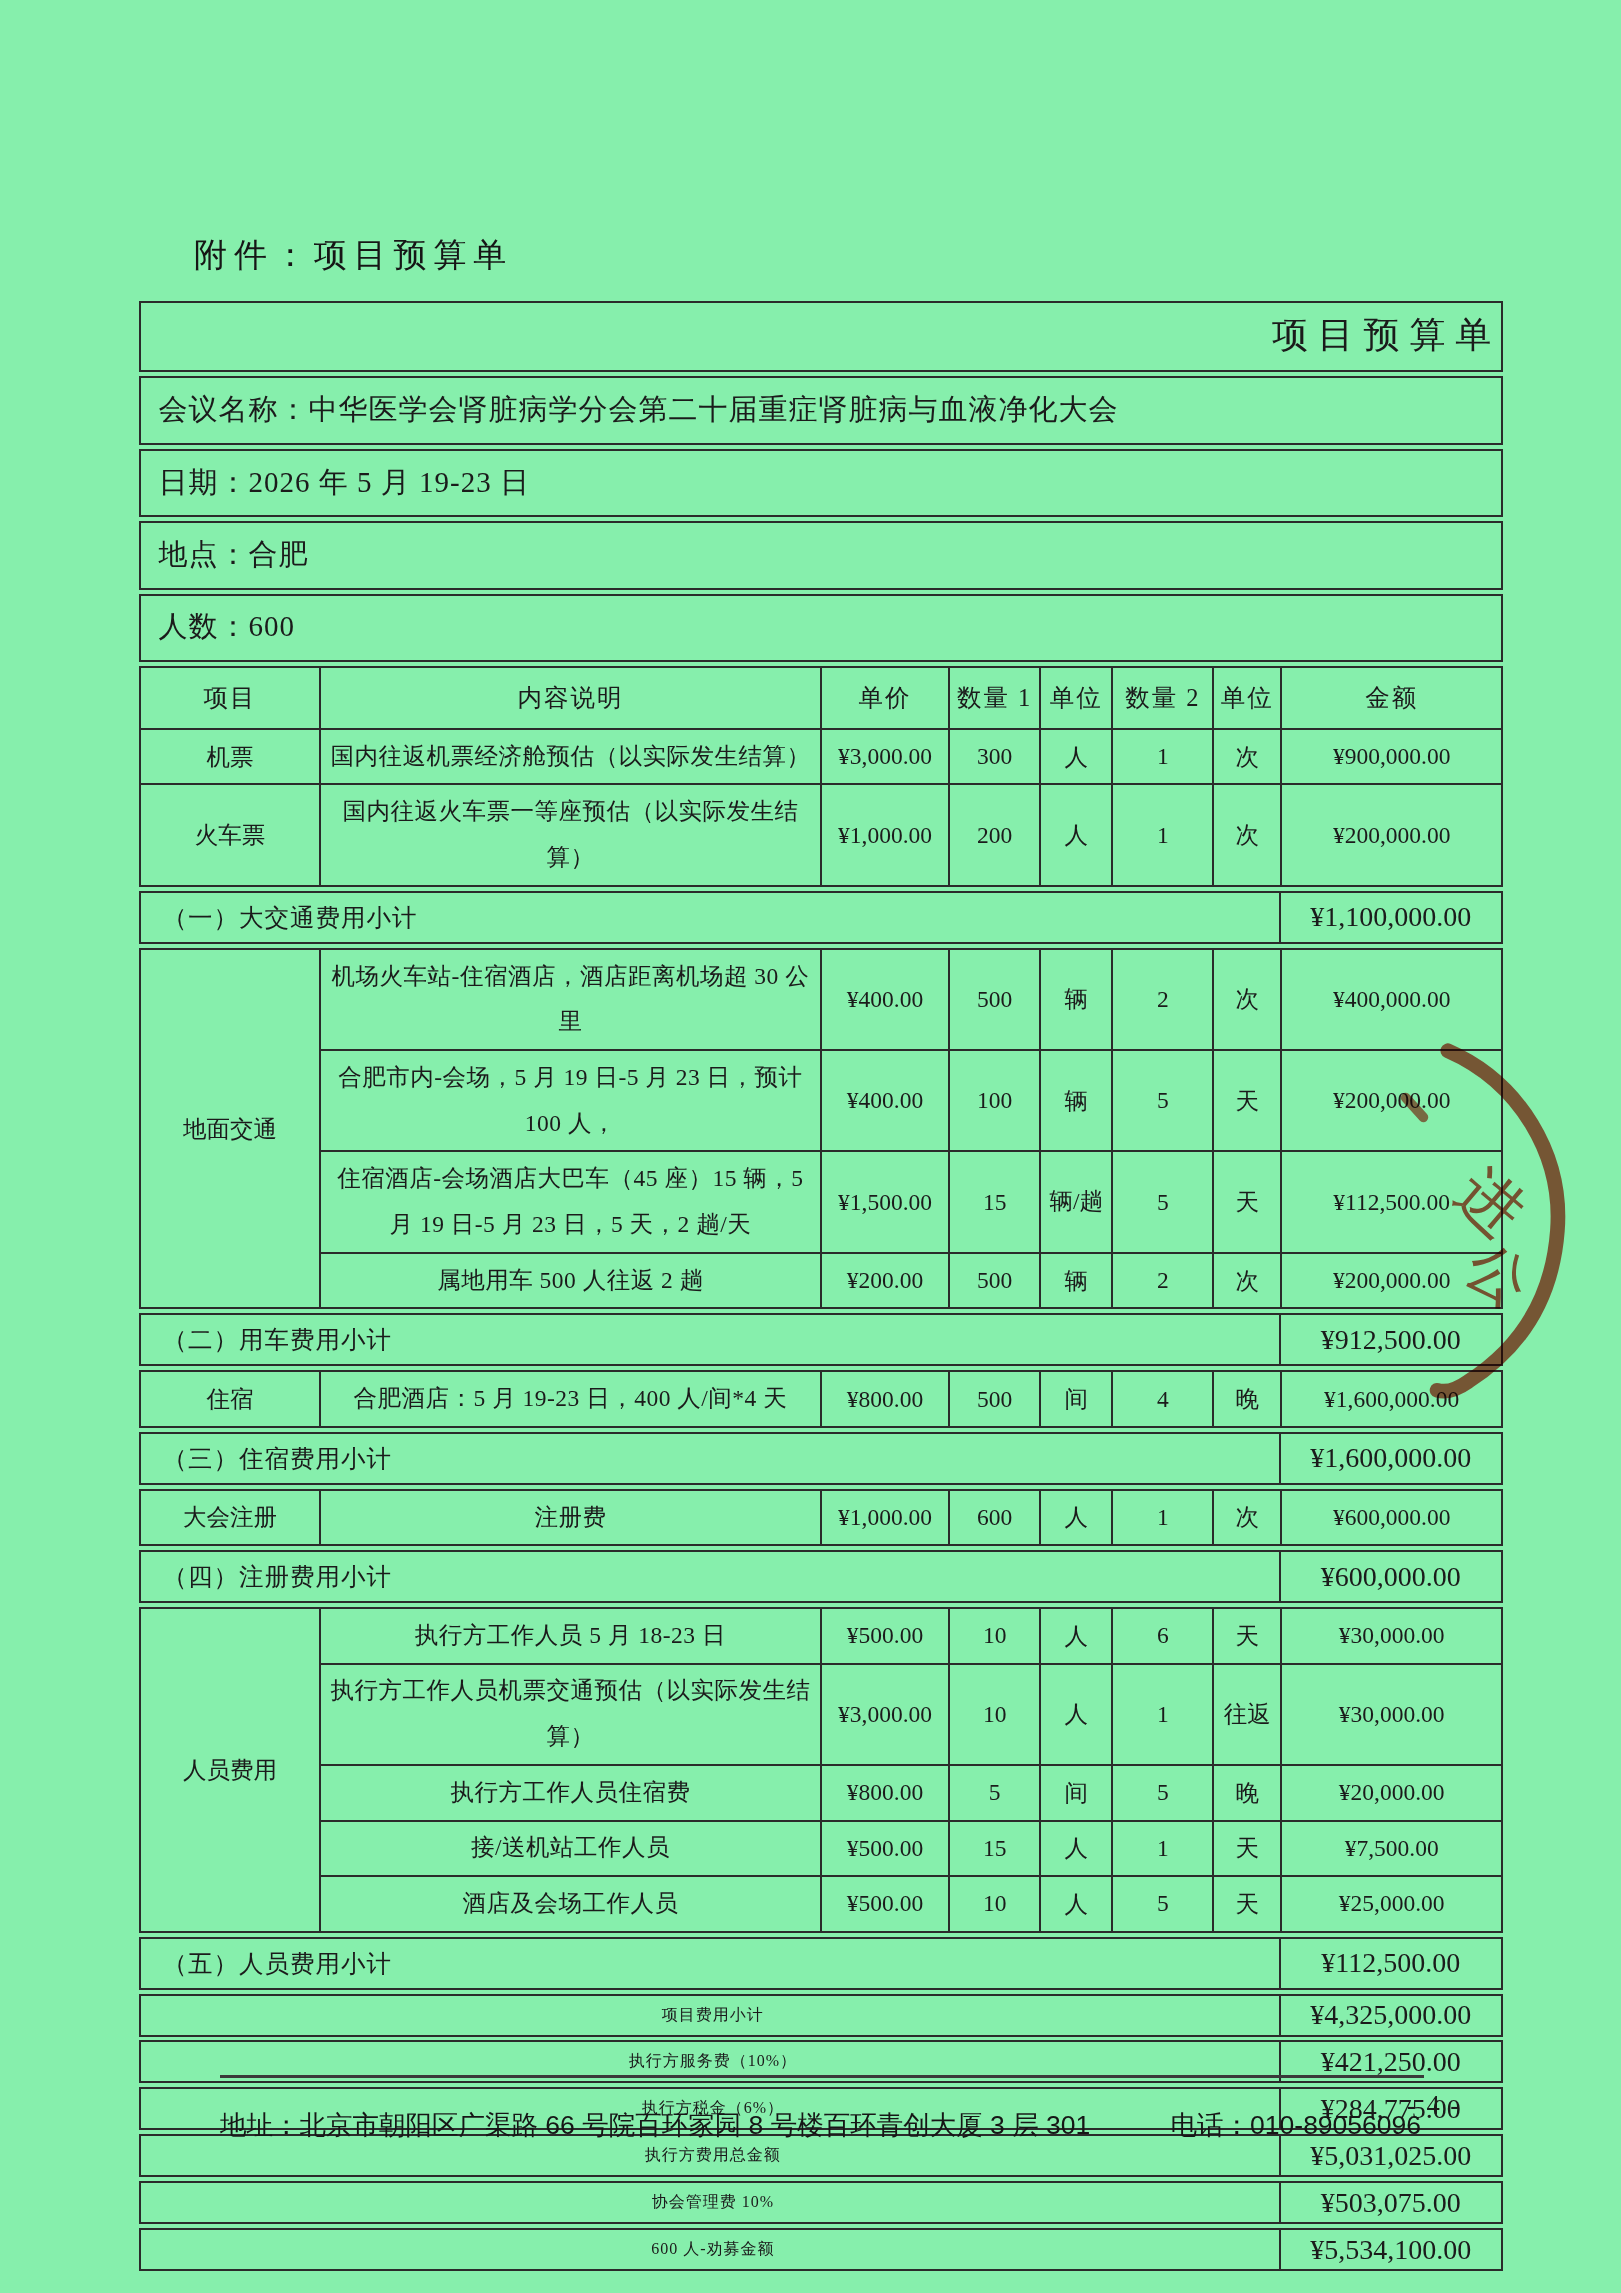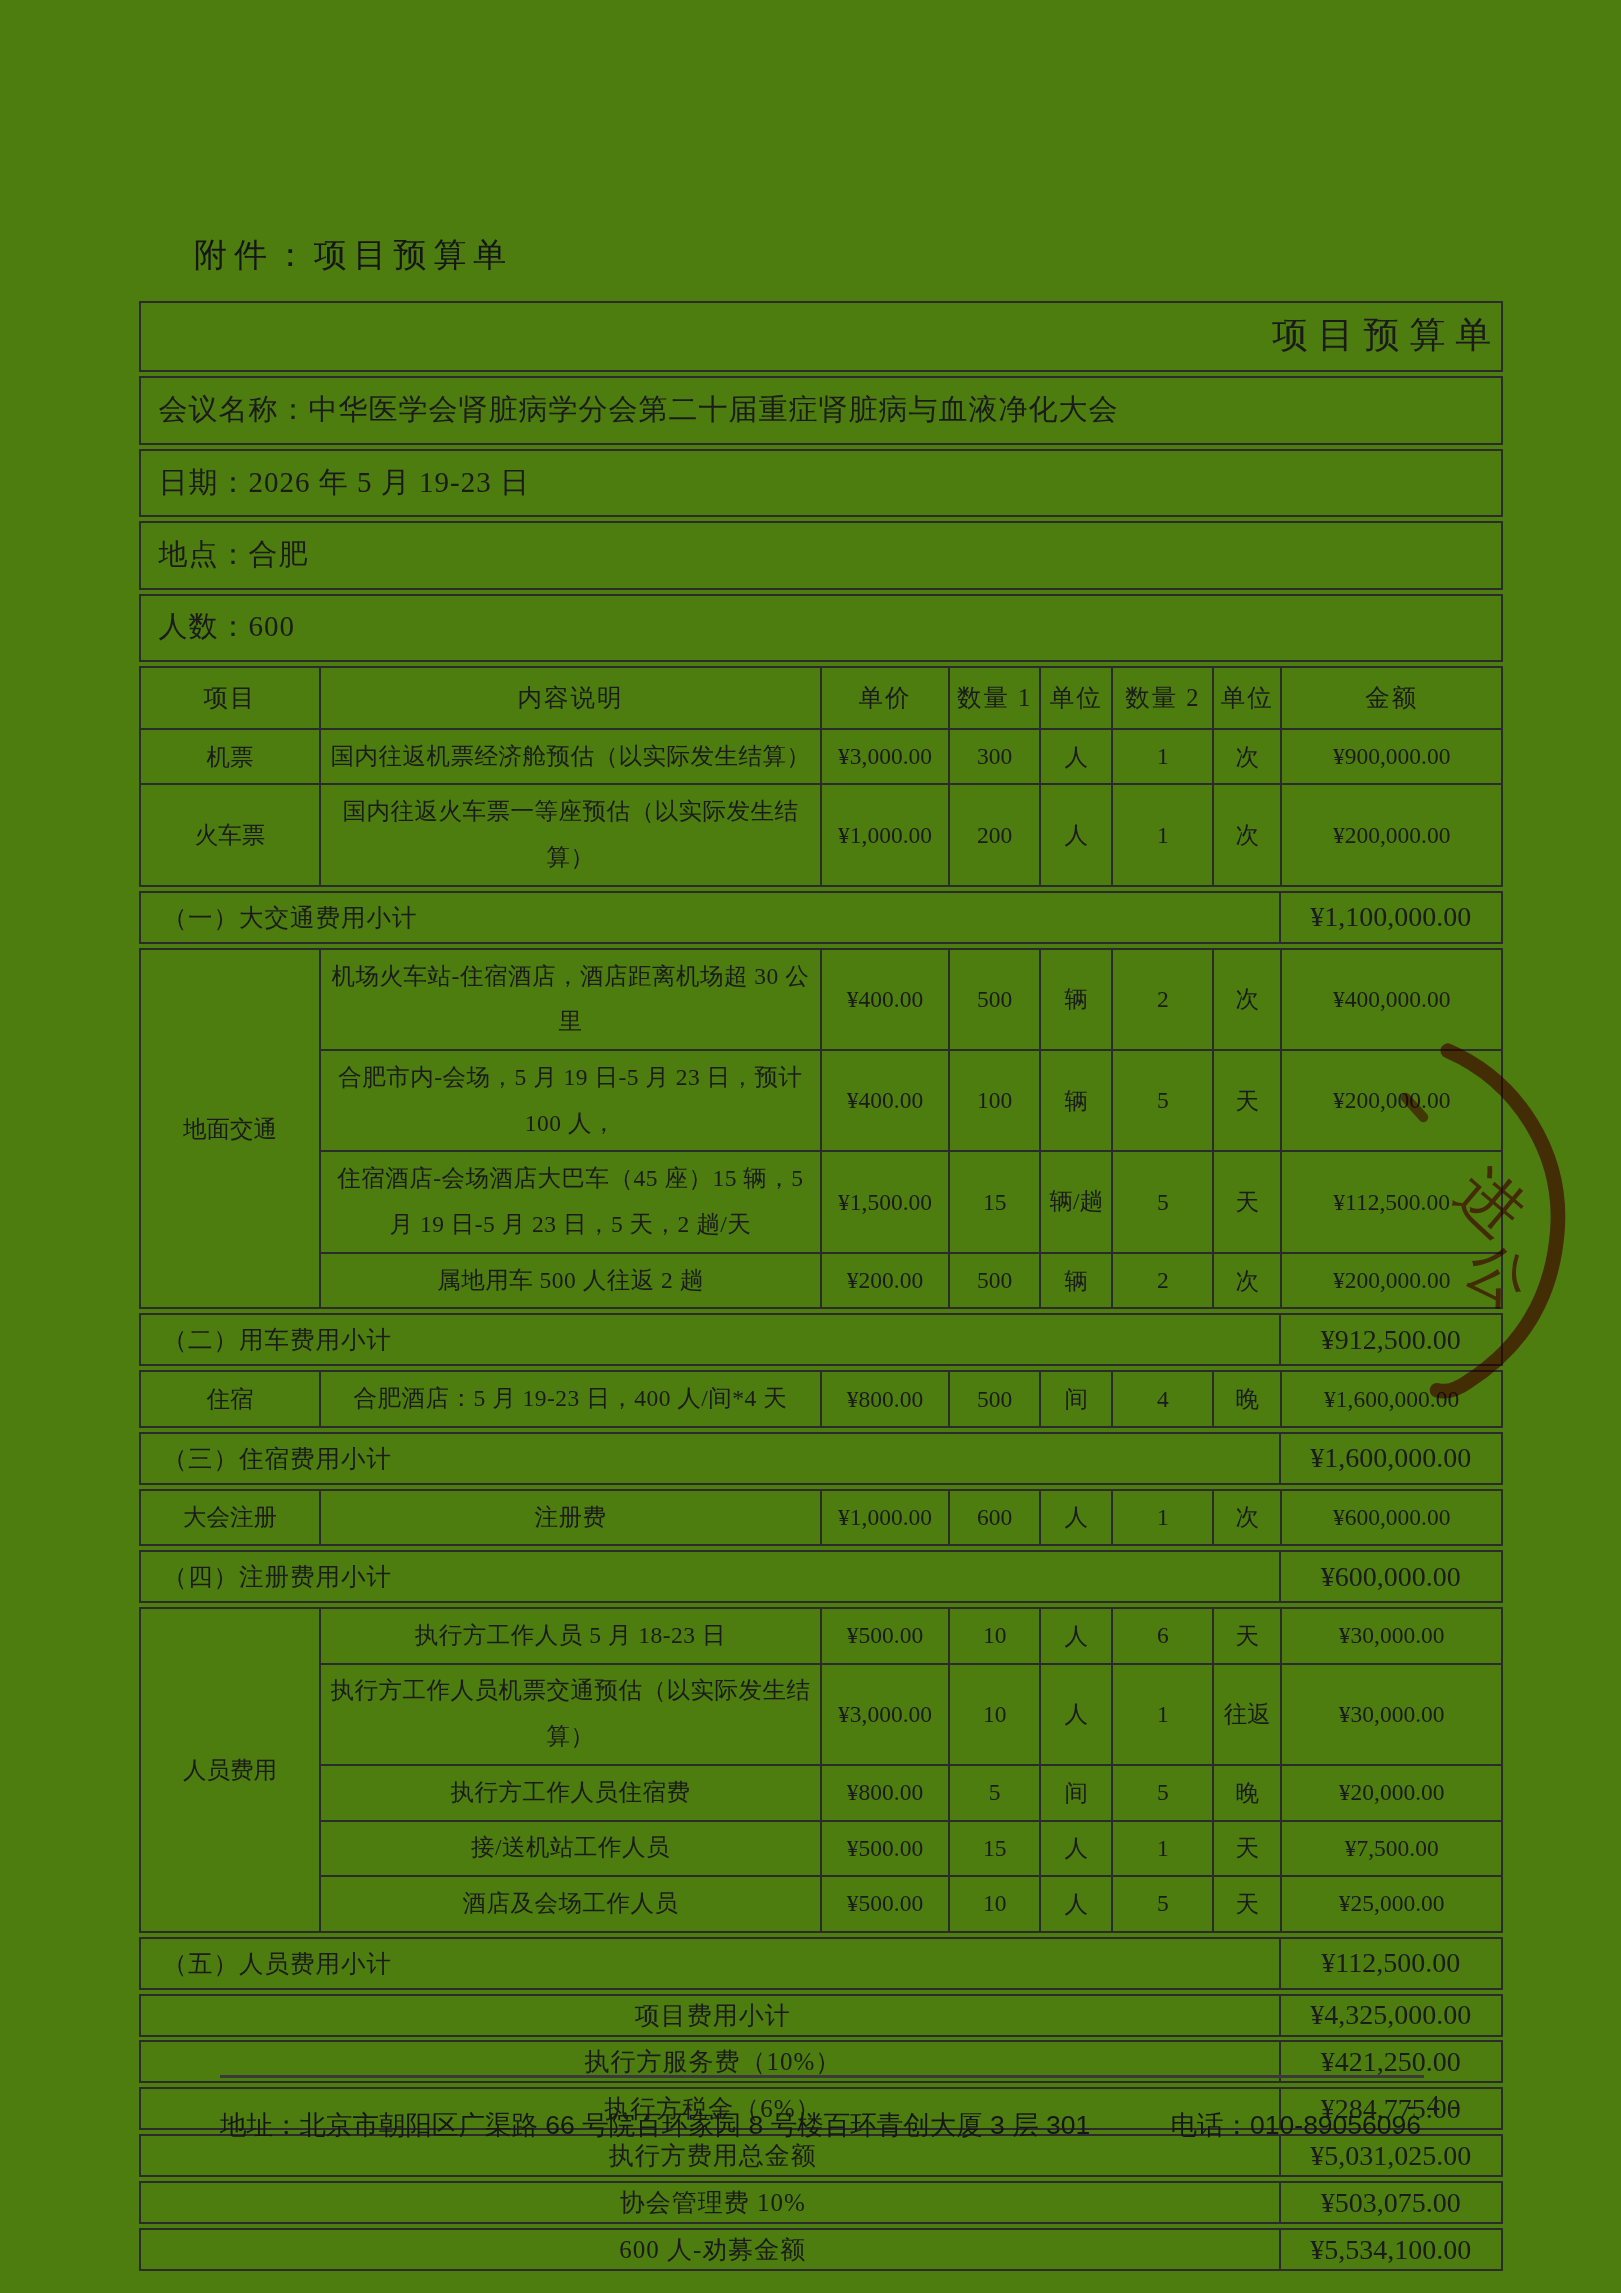--- a/index.html
+++ b/index.html
@@ -1,20 +1,20 @@
 <!DOCTYPE html>
 <html><head>
 <meta charset="utf-8">
 <style>
   html,body{margin:0;padding:0;background:#e8e8e8;}
   .page{
     position:relative;
     width:1621px;height:2294px;
     margin:0 auto;
-    background:#4d7c0f;
+    background:#86efac;
     color:#1b1b1b;
     font-family:"Liberation Serif","DejaVu Serif",serif;
     overflow:hidden;
   }
   .doc-heading{
     position:absolute;left:194px;top:233px;
     font-size:33px;letter-spacing:6.9px;color:#161616;
   }
   .sheet{
     position:absolute;left:139px;top:297px;width:1364px;
@@ -53,21 +53,21 @@
     flex:0 0 83.8%;border-right:2.5px solid #2b2b2b;
     display:flex;align-items:center;
     padding-left:21.6px;font-size:24.5px;min-height:49px;
     box-sizing:border-box;letter-spacing:1px;
   }
   .sub-amount{
     flex:1;display:flex;align-items:center;justify-content:center;
     font-size:28px;
   }
   .sum-row .sub-label{
-    justify-content:center;padding-left:6px;min-height:39px;font-size:25px;text-align:center;
+    justify-content:center;padding-left:6px;min-height:39px;font-size:16px;text-align:center;
   }
   .stamp{
     position:absolute;left:1394px;top:1029px;width:227px;height:382px;
     pointer-events:none;mix-blend-mode:multiply;z-index:5;
   }
   .footer-line{
     position:absolute;left:220px;top:2075px;width:1204px;height:2.9px;
     background:#3a3a3a;
   }
   .page-number{

